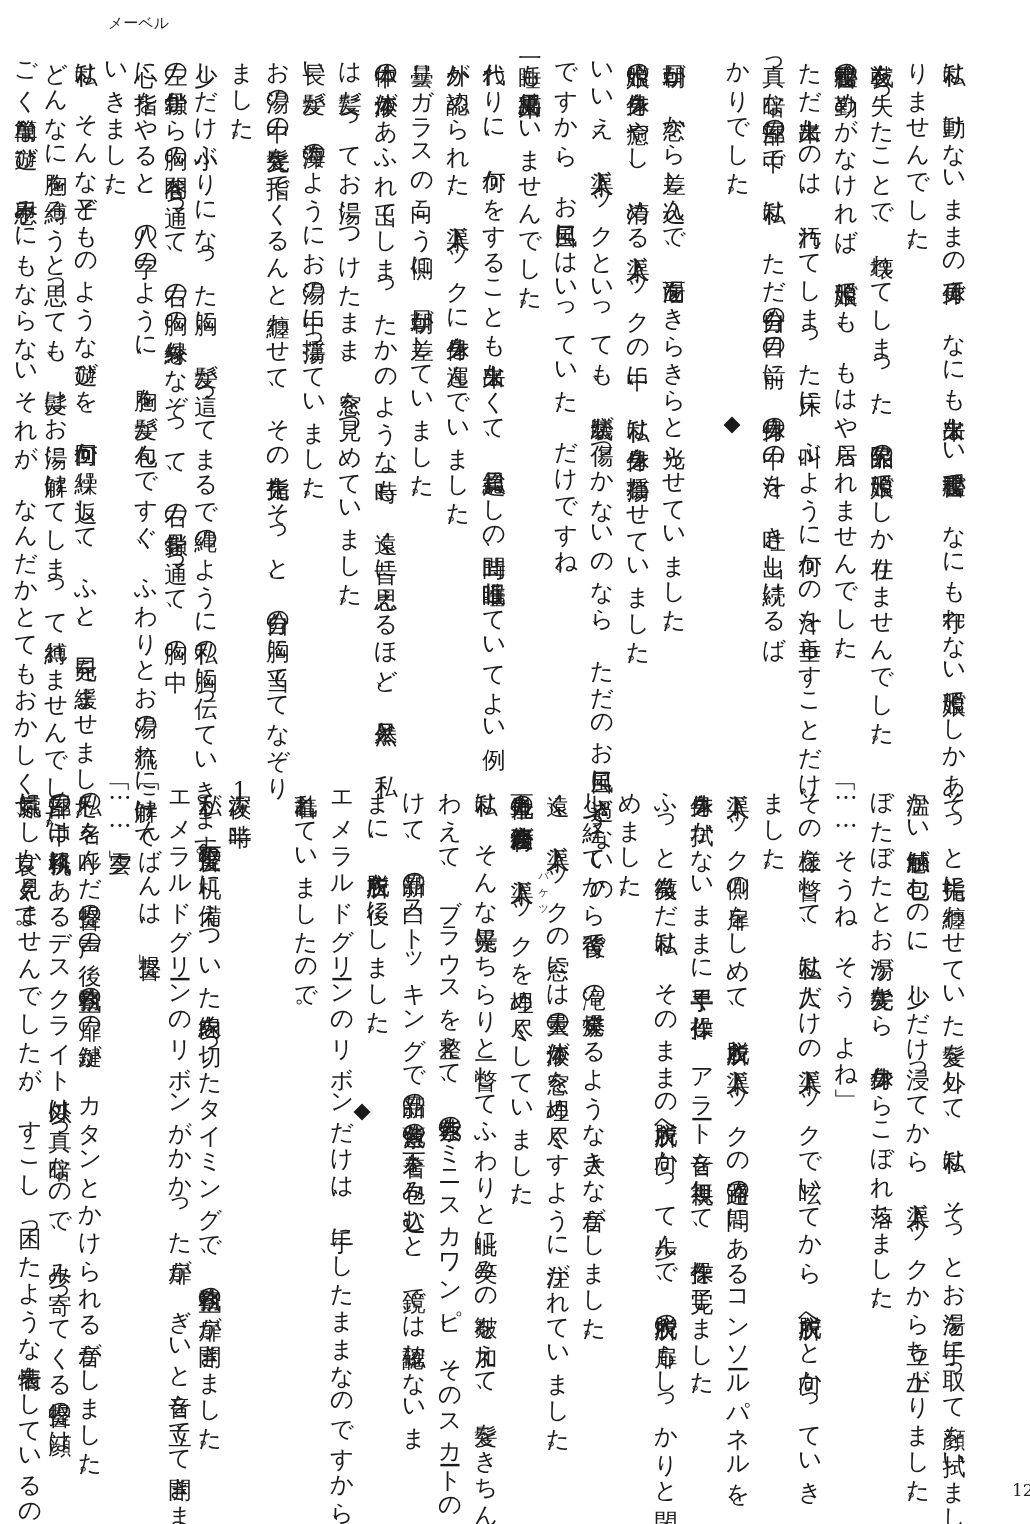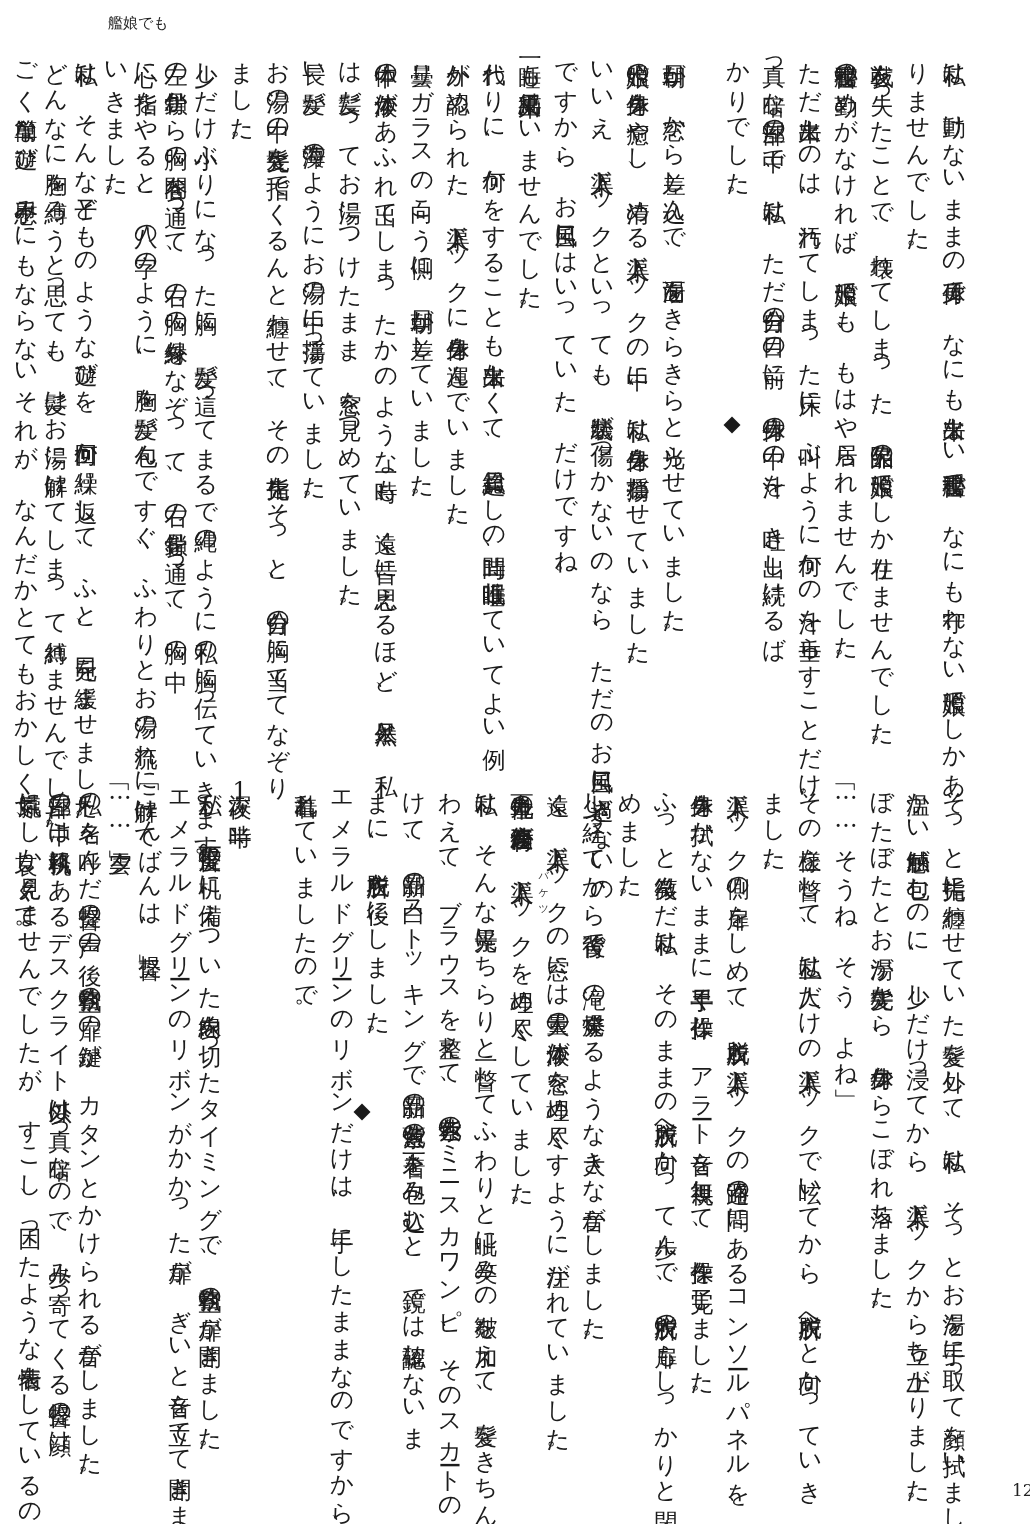--- a/index.html
+++ b/index.html
@@ -69,21 +69,21 @@
       left: 1012px;
       top: 1480px;
       font-family: "DejaVu Serif", "Liberation Serif", serif;
       font-size: 17px;
       color: #222;
     }
   </style>
 </head>
 <body>
 
-<div class="header">艦娘でも</div>
+<div class="header">メーベル</div>
 
 <div class="section upper">
   <div class="col" style="left:940px">私は、動けないままの身体で、なにも出来ない秘書艦で、なにも守れない艦娘でしかあ</div>
   <div class="col" style="left:904px">りませんでした。</div>
   <div class="col" style="left:868px">戦友を失ったことで、壊れてしまった、欠陥品の艦娘でしか在りませんでした。</div>
   <div class="col" style="left:832px">秘書艦の勤めがなければ、艦娘でも、もはや居られませんでした。</div>
   <div class="col" style="left:796px">ただ出来たのは、汚れてしまった床に、叫ぶように何かの汁を垂らすことだけ。</div>
   <div class="col" style="left:760px">真っ暗な部屋の中で、私は、ただ自分の目の前に、身体の中の汁を、吐き出し続けるば</div>
   <div class="col" style="left:724px">かりでした。</div>
 

